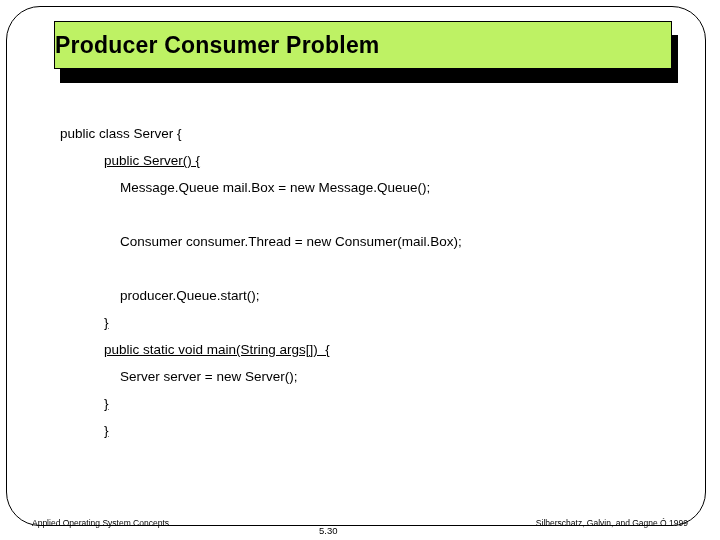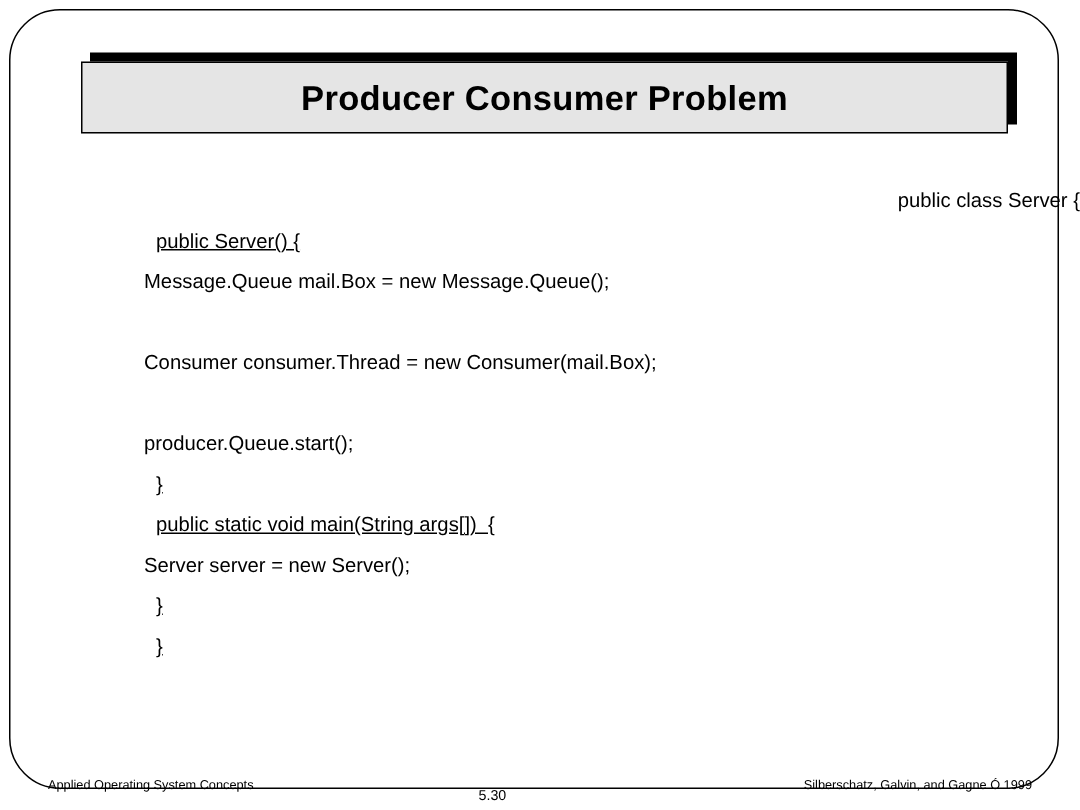--- a/index.html
+++ b/index.html
@@ -55,29 +55,28 @@
     position: absolute;
     left: 60px;
     top: 35px;
     width: 618px;
     height: 48px;
     background: #000000;
   }
   .title-box {
     position: absolute;
     left: 54px;
-    top: 41px;
+    top: 21px;
     width: 618px;
     height: 48px;
-    background: #e5e5e5;
+    background: #bef264;
     border: 1px solid #000000;
     box-sizing: border-box;
     display: flex;
     align-items: center;
-    justify-content: center;
   }
   .title-text {
     font-size: 23px;
     font-weight: bold;
     color: #000000;
     letter-spacing: 0.2px;
     white-space: nowrap;
   }
 
   
@@ -86,23 +85,23 @@
     left: 0;
     top: 120px;
     width: 720px;
   }
   .code-line {
     font-size: 13.5px;
     color: #000000;
     line-height: 27px;
     white-space: pre;
   }
-  .indent-0 { margin-left: 60px; text-align: right; }
+  .indent-0 { margin-left: 60px; }
   .indent-1 { margin-left: 104px; text-decoration: underline; }
-  .indent-2 { margin-left: 96px; }
+  .indent-2 { margin-left: 120px; }
   .spacer {
     height: 27px;
   }
 
   
   .footer-left {
     position: absolute;
     left: 32px;
     top: 518px;
     font-size: 8.5px;

